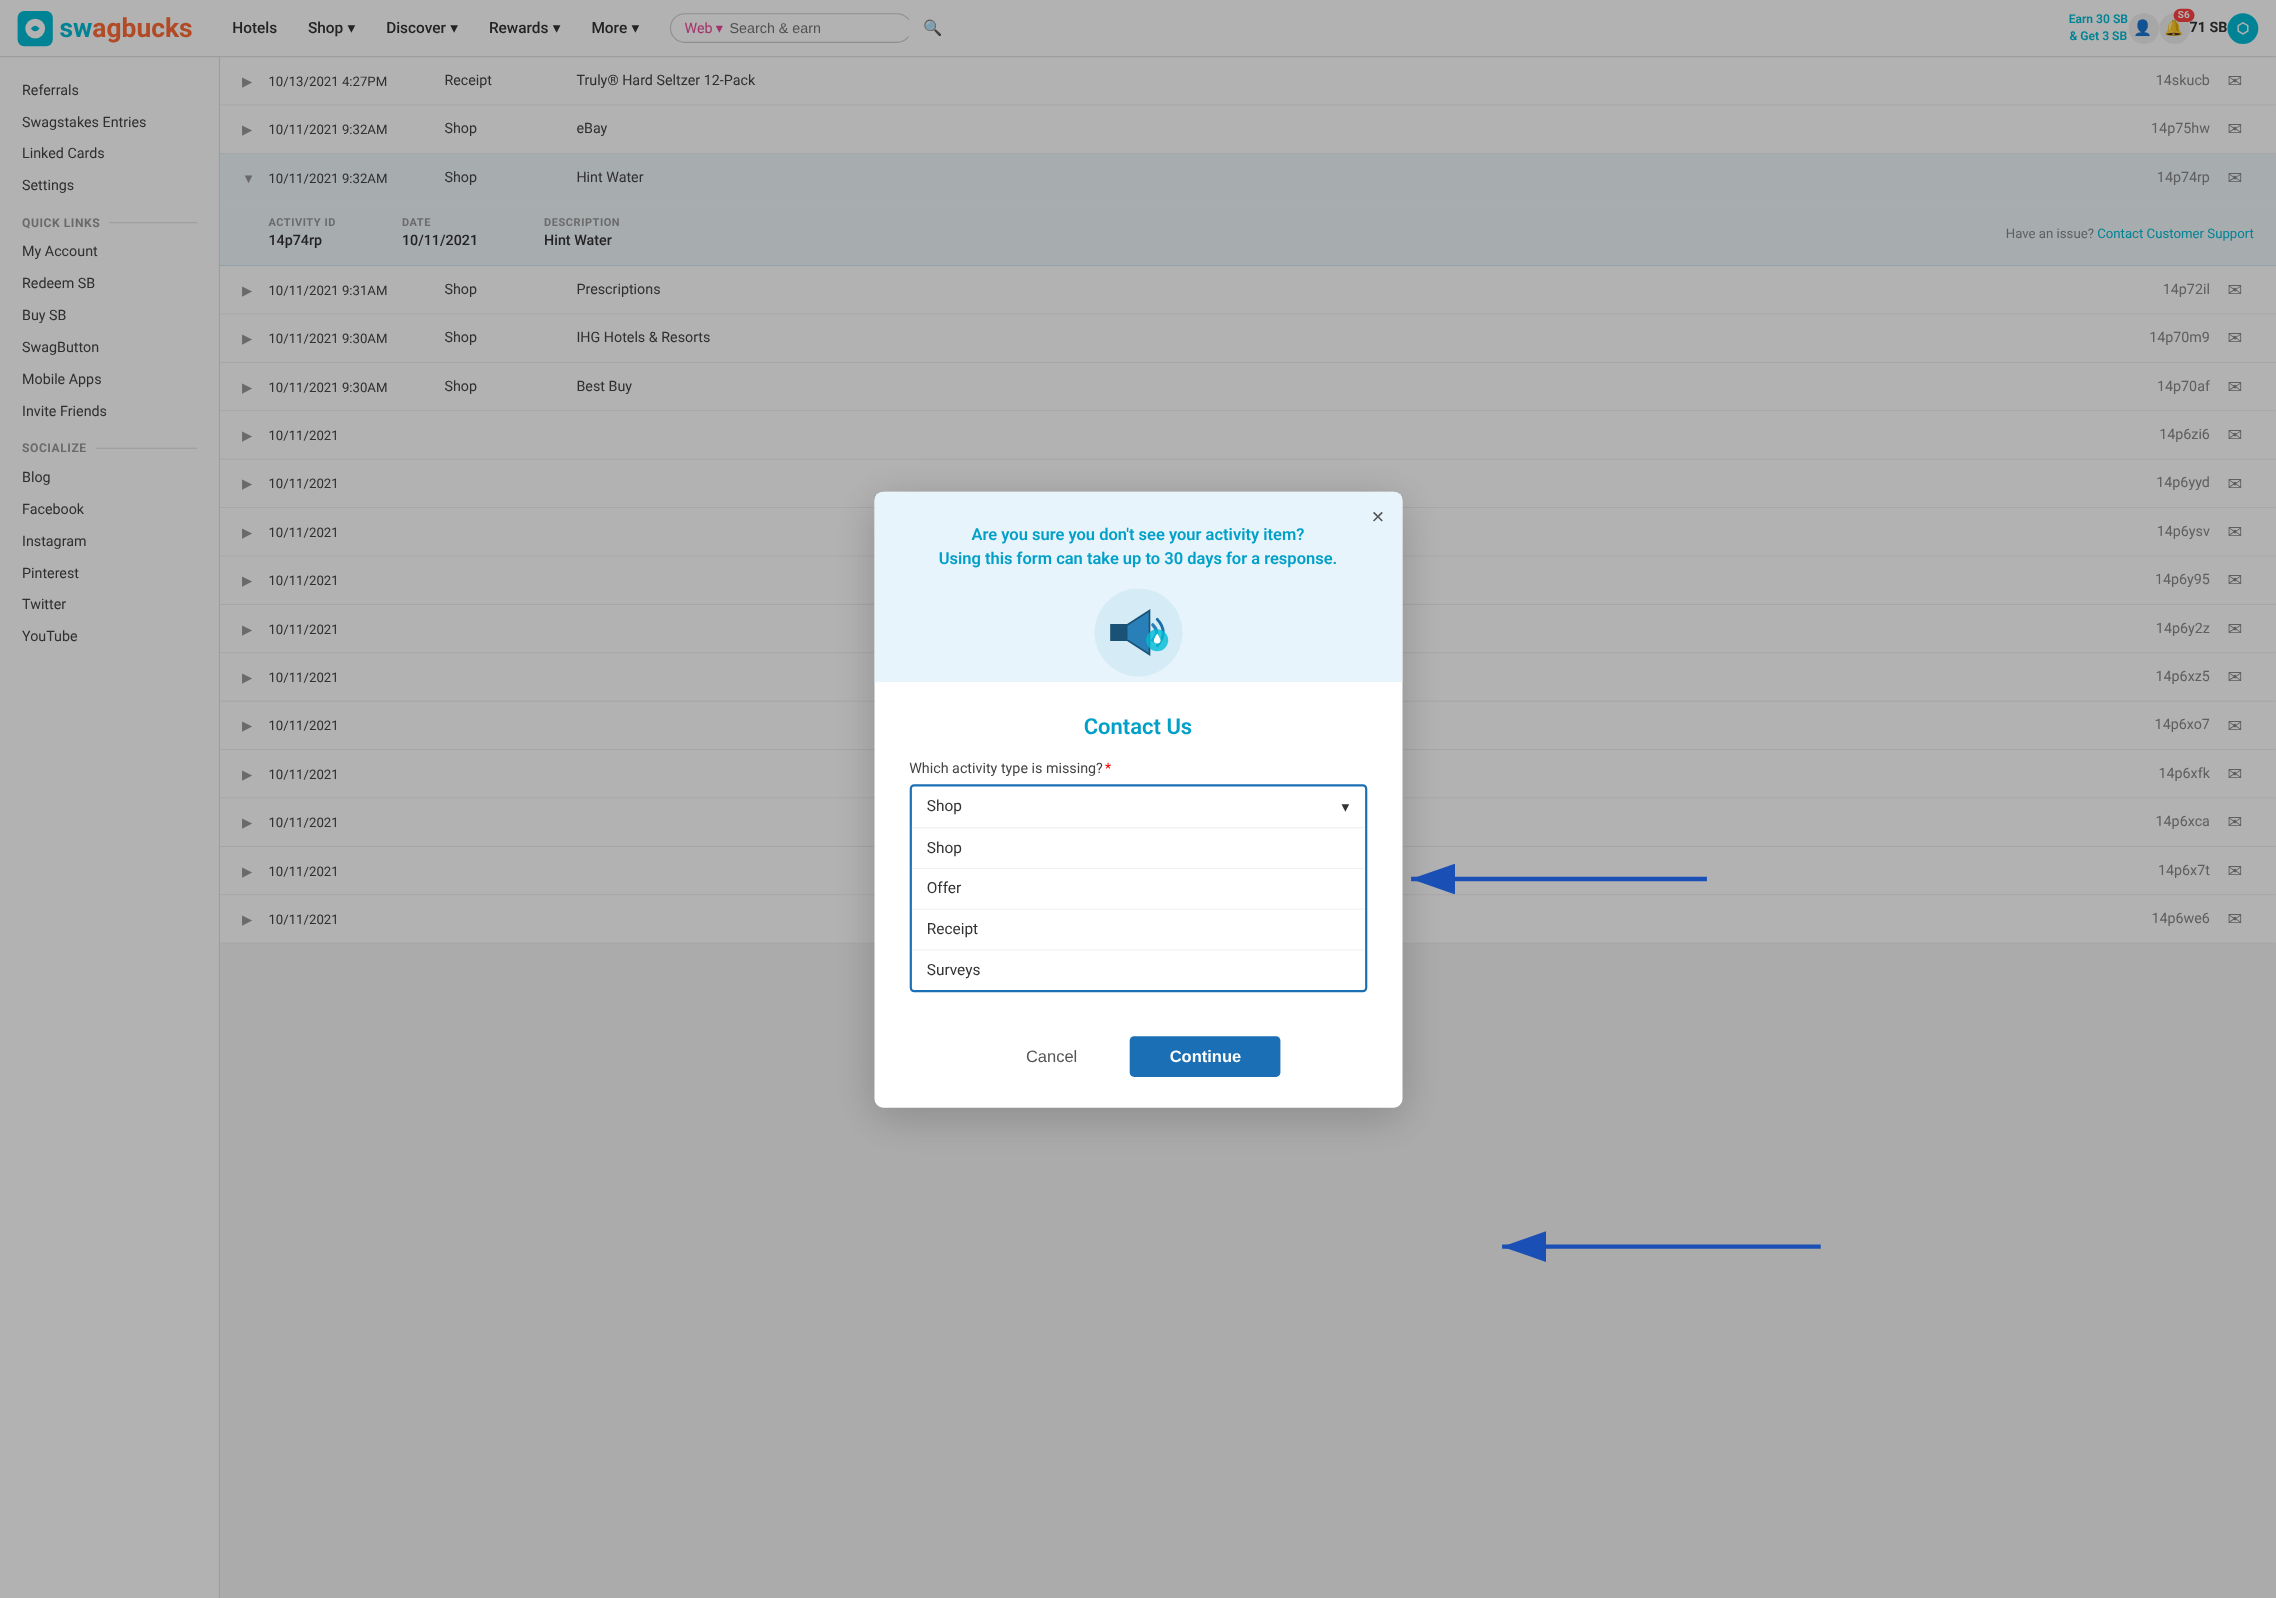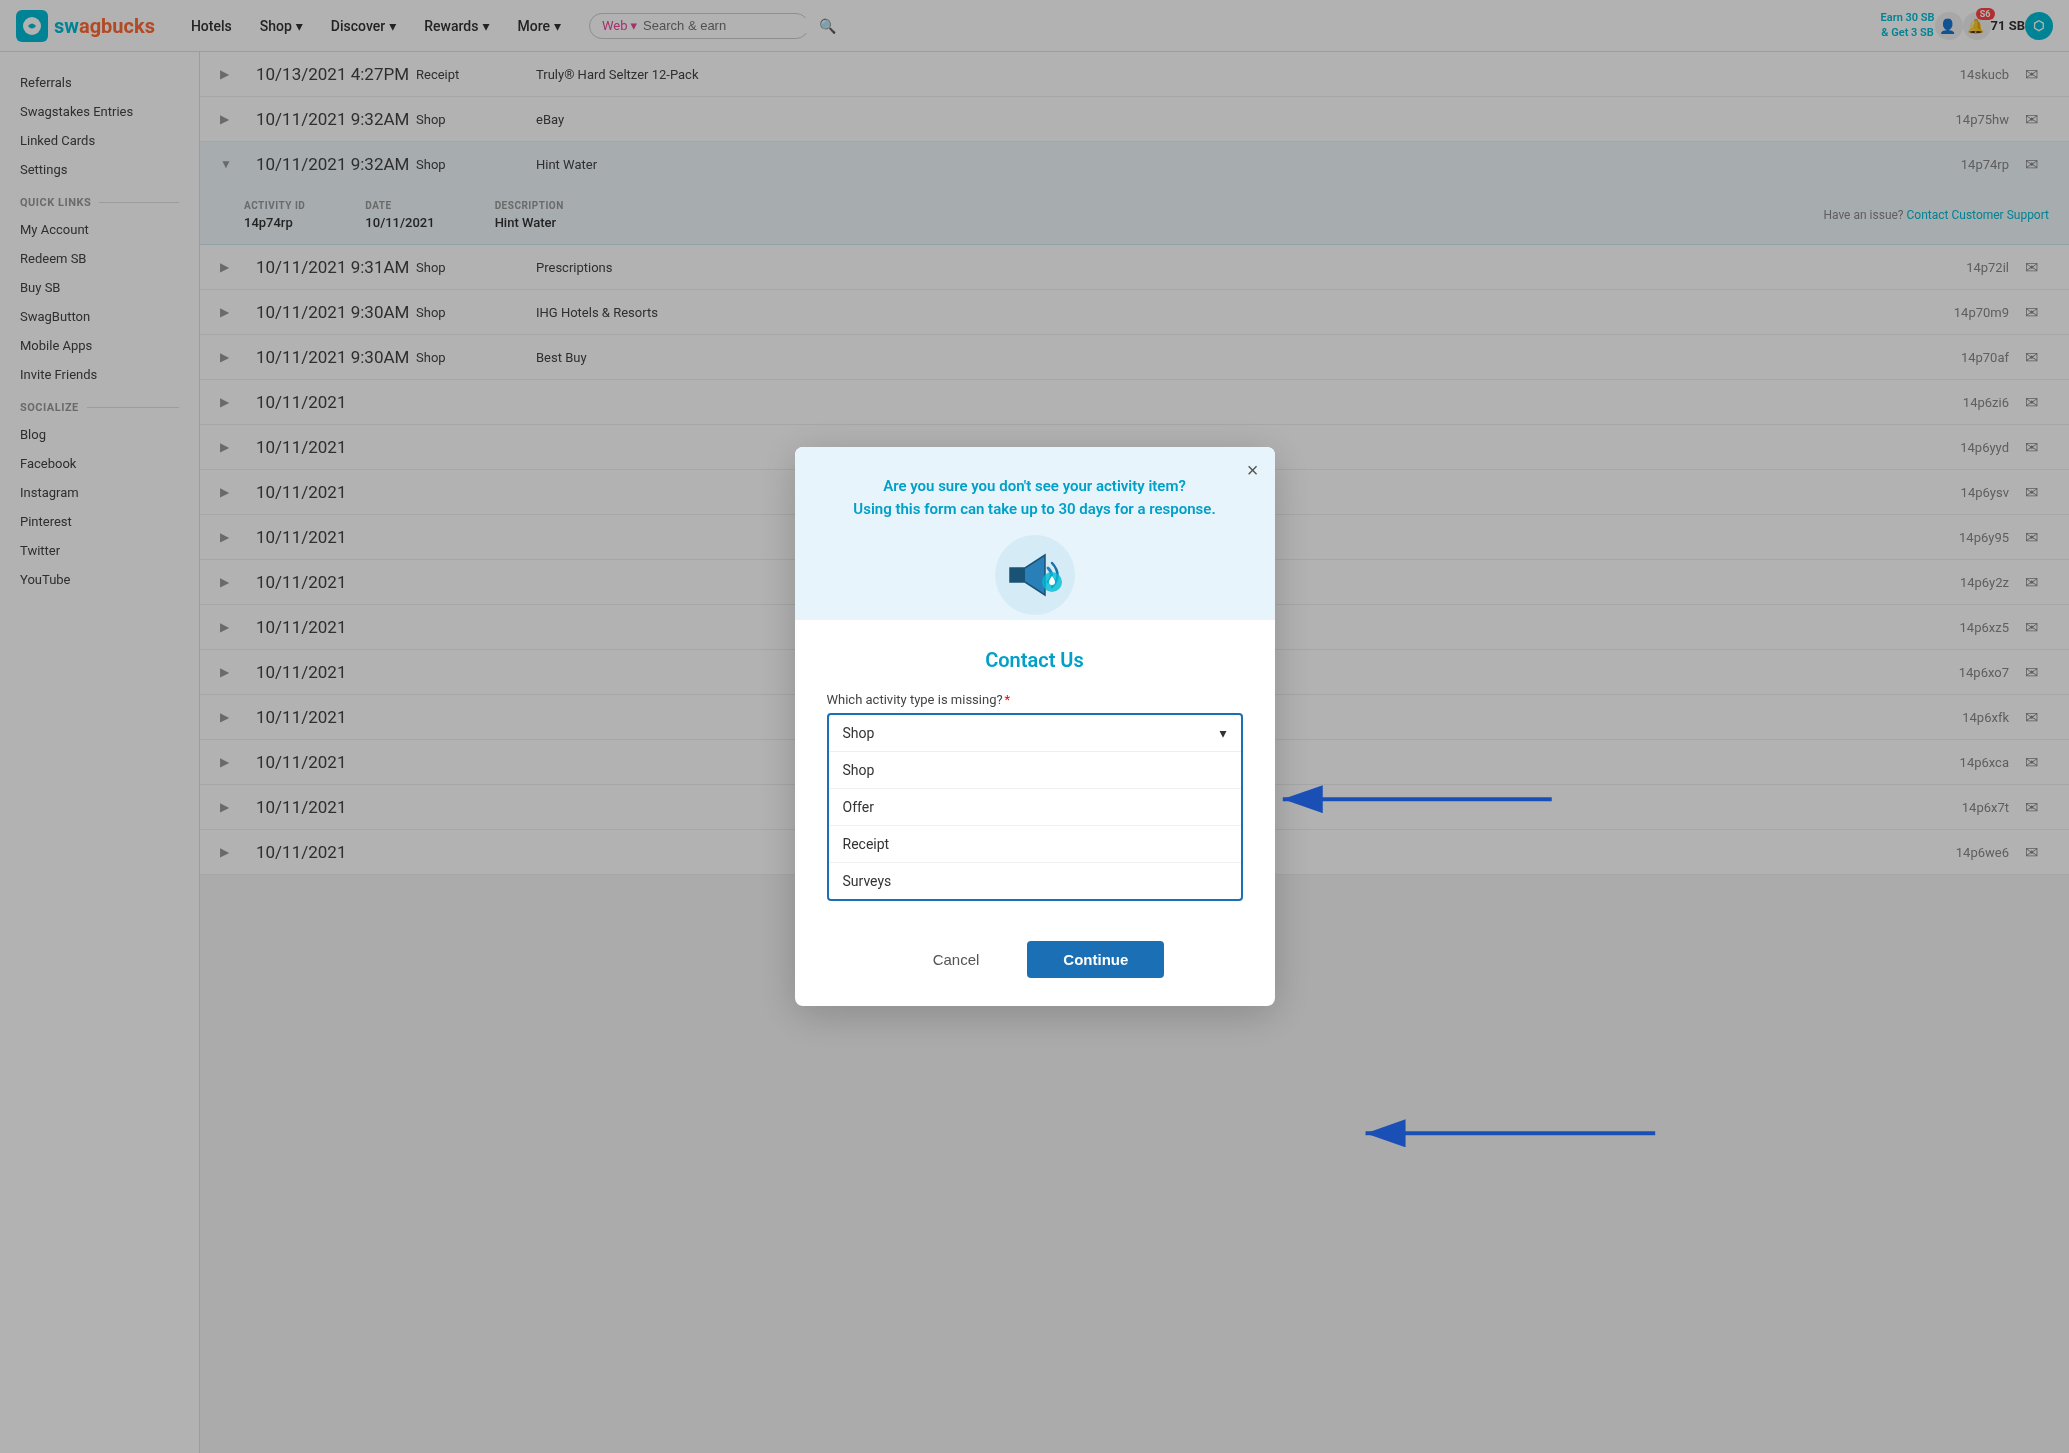--- a/index.html
+++ b/index.html
@@ -25,21 +25,21 @@
       width: 32px;
       height: 32px;
       background: #00bcd4;
       border-radius: 6px;
       display: flex;
       align-items: center;
       justify-content: center;
       margin-right: 6px;
     }
     .logo-text {
-      font-size: 20px;
+      font-size: 24px;
       font-weight: 700;
       color: #ff6b35;
     }
     .logo-text span { color: #00bcd4; }
     nav { display: flex; align-items: center; gap: 4px; }
     .nav-item {
       padding: 8px 12px;
       font-size: 14px;
       font-weight: 500;
       color: #333;
@@ -172,21 +172,21 @@
       background: white;
     }
     .table-row.expanded { background: #f0f6fb; border-bottom: none; }
     .row-expand {
       width: 24px;
       color: #999;
       font-size: 12px;
       cursor: pointer;
       flex-shrink: 0;
     }
-    .row-date { width: 160px; font-size: 17px; color: #444; flex-shrink: 0; margin-left: 12px; }
+    .row-date { width: 160px; font-size: 12px; color: #444; flex-shrink: 0; }
     .row-type { width: 120px; font-size: 13px; color: #444; flex-shrink: 0; }
     .row-desc { flex: 1; font-size: 13px; color: #444; }
     .row-id { width: 100px; font-size: 13px; color: #888; text-align: right; flex-shrink: 0; margin-right: 16px; }
     .row-mail {
       width: 24px;
       color: #888;
       font-size: 16px;
       cursor: pointer;
     }
 

